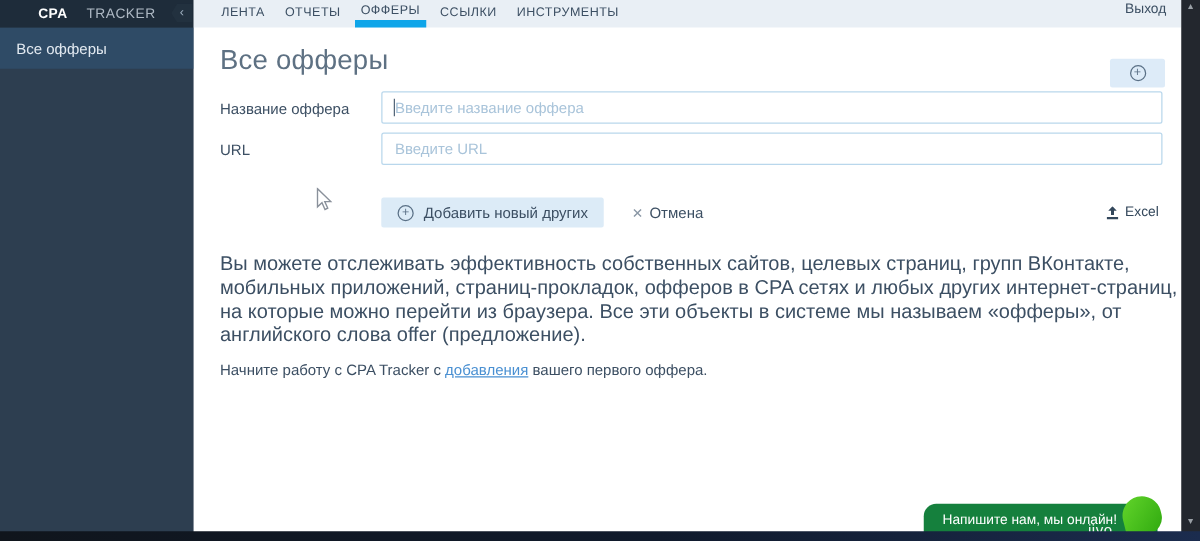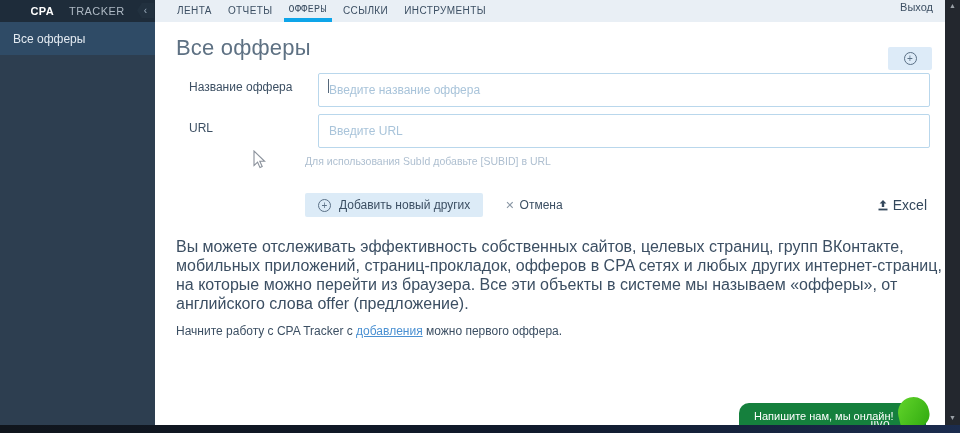--- a/index.html
+++ b/index.html
@@ -45,21 +45,21 @@
   .topnav {
     height:22px; background:#e9eff5;
     display:flex; align-items:stretch; padding-left:17px;
     position:relative;
   }
   .tab {
     font-size:10px; letter-spacing:.4px; color:#3c4f63;
     display:flex; align-items:center; padding:0 5px; margin-right:6px;
     cursor:pointer; border-bottom:2px solid transparent;
   }
-  .tab.active { border-bottom:4px solid #0ea5e9;font-family:Liberation Mono, monospace; }
+  .tab.active { border-bottom:6px solid #0ea5e9; }
   .logout {
     position:absolute; right:12px; top:0; height:14px;
     display:flex; align-items:center; font-size:11px; color:#3c4f63; cursor:pointer;
   }
 
   .content { padding:13px 15px 0 21px; position:relative; }
   .page-title { font-size:22px; font-weight:300; color:#5e7183; letter-spacing:.2px; }
 
   .add-btn {
     position:absolute; top:25px; right:13px;
@@ -67,25 +67,25 @@
     display:flex; align-items:center; justify-content:center; cursor:pointer;
   }
   .circle-plus {
     width:13px; height:13px; border:1px solid #5a7086; border-radius:50%;
     color:#5a7086; font-size:10px; line-height:11px; text-align:center;
     display:inline-block; font-weight:normal;
   }
 
   .form-area { margin-top:12px; }
   .form-row { display:flex; margin-bottom:7px; }
-  .form-label { width:129px; padding-top:7px; font-size:12px; color:#3c4f63; flex-shrink:0;margin-left:13px; }
+  .form-label { width:129px; padding-top:7px; font-size:12px; color:#3c4f63; flex-shrink:0; }
   .input-wrap { flex:1; position:relative; }
   .text-input {
     width:100%; height:26px; border:1px solid #b9d7ec; border-radius:2px;
-    padding:16px 10px; font-size:12px; color:#3c4f63; outline:none;
+    padding:0 10px; font-size:12px; color:#3c4f63; outline:none;
     font-family:"Liberation Sans", sans-serif; background:#fff;
   }
   .text-input::placeholder { color:#a9c4da; opacity:1; }
   .caret { position:absolute; left:10px; top:6px; width:1px; height:14px; background:#55677a; }
   .hint { margin-left:129px; margin-top:4px; font-size:10.5px; color:#aebfd0; }
 
   .actions {
     display:flex; align-items:center; margin-left:129px; margin-top:26px;
   }
   .submit-btn {
@@ -95,21 +95,21 @@
   }
   .cancel-btn {
     background:none; border:none; cursor:pointer; margin-left:22px;
     display:flex; align-items:center; gap:5px;
     font-size:12px; color:#3c4f63; font-family:"Liberation Sans", sans-serif;
   }
   .x-icon { color:#8a97a5; font-size:11px; }
   .excel-btn {
     background:none; border:none; cursor:pointer; margin-left:auto; margin-right:3px;
     display:flex; align-items:center; gap:5px;
-    font-size:14px; color:#33475b; font-family:"Liberation Sans", sans-serif;
+    font-size:11px; color:#33475b; font-family:"Liberation Sans", sans-serif;
   }
 
   .desc { margin-top:20px; font-size:16px; line-height:19px; color:#3c4f63; width:772px; }
   .start-line { margin-top:11px; font-size:12px; color:#3c4f63; }
   .start-line a { color:#4a90d2; text-decoration:underline; cursor:pointer; }
 
   
   .chat-widget {
     position:absolute; left:739px; top:403px; width:187px; height:26px;
     background:#15803d; border-radius:10px 10px 0 0;
@@ -182,21 +182,20 @@
           <input class="text-input" type="text" placeholder="Введите название оффера" style="">
           <div class="caret"></div>
         </div>
       </div>
       <div class="form-row">
         <div class="form-label">URL</div>
         <div class="input-wrap">
           <input class="text-input" type="text" placeholder="Введите URL" style="">
         </div>
       </div>
-      <div class="hint">Для использования SubId добавьте [SUBID] в URL</div>
 
       <div class="actions">
         <button class="submit-btn">
           <span class="circle-plus">+</span>
           <span>Добавить новый других</span>
         </button>
         <button class="cancel-btn">
           <span class="x-icon">✕</span>
           <span>Отмена</span>
         </button>
@@ -205,21 +204,21 @@
             <path d="M5 0 L8.4 3.6 L6.2 3.6 L6.2 7 L3.8 7 L3.8 3.6 L1.6 3.6 Z" fill="#33475b"></path>
             <rect x="0.5" y="8.6" width="9" height="1.8" fill="#33475b"></rect>
           </svg>
           <span>Excel</span>
         </button>
       </div>
     </div>
 
     <p class="desc">Вы можете отслеживать эффективность собственных сайтов, целевых страниц, групп ВКонтакте, мобильных приложений, страниц-прокладок, офферов в CPA сетях и любых других интернет-страниц, на которые можно перейти из браузера. Все эти объекты в системе мы называем «офферы», от английского слова offer (предложение).</p>
 
-    <p class="start-line"><span>Начните работу с CPA Tracker с </span><a>добавления</a><span> можно первого оффера.</span></p>
+    <p class="start-line"><span>Начните работу с CPA Tracker с </span><a>добавления</a><span> вашего первого оффера.</span></p>
   </div>
 </div>
 
 <div class="chat-widget">
   <span>Напишите нам, мы онлайн!</span>
   <span class="jivo-brand">jivo</span>
   <div class="jivo-leaf"></div>
 </div>
 
 <div class="scrollbar">

